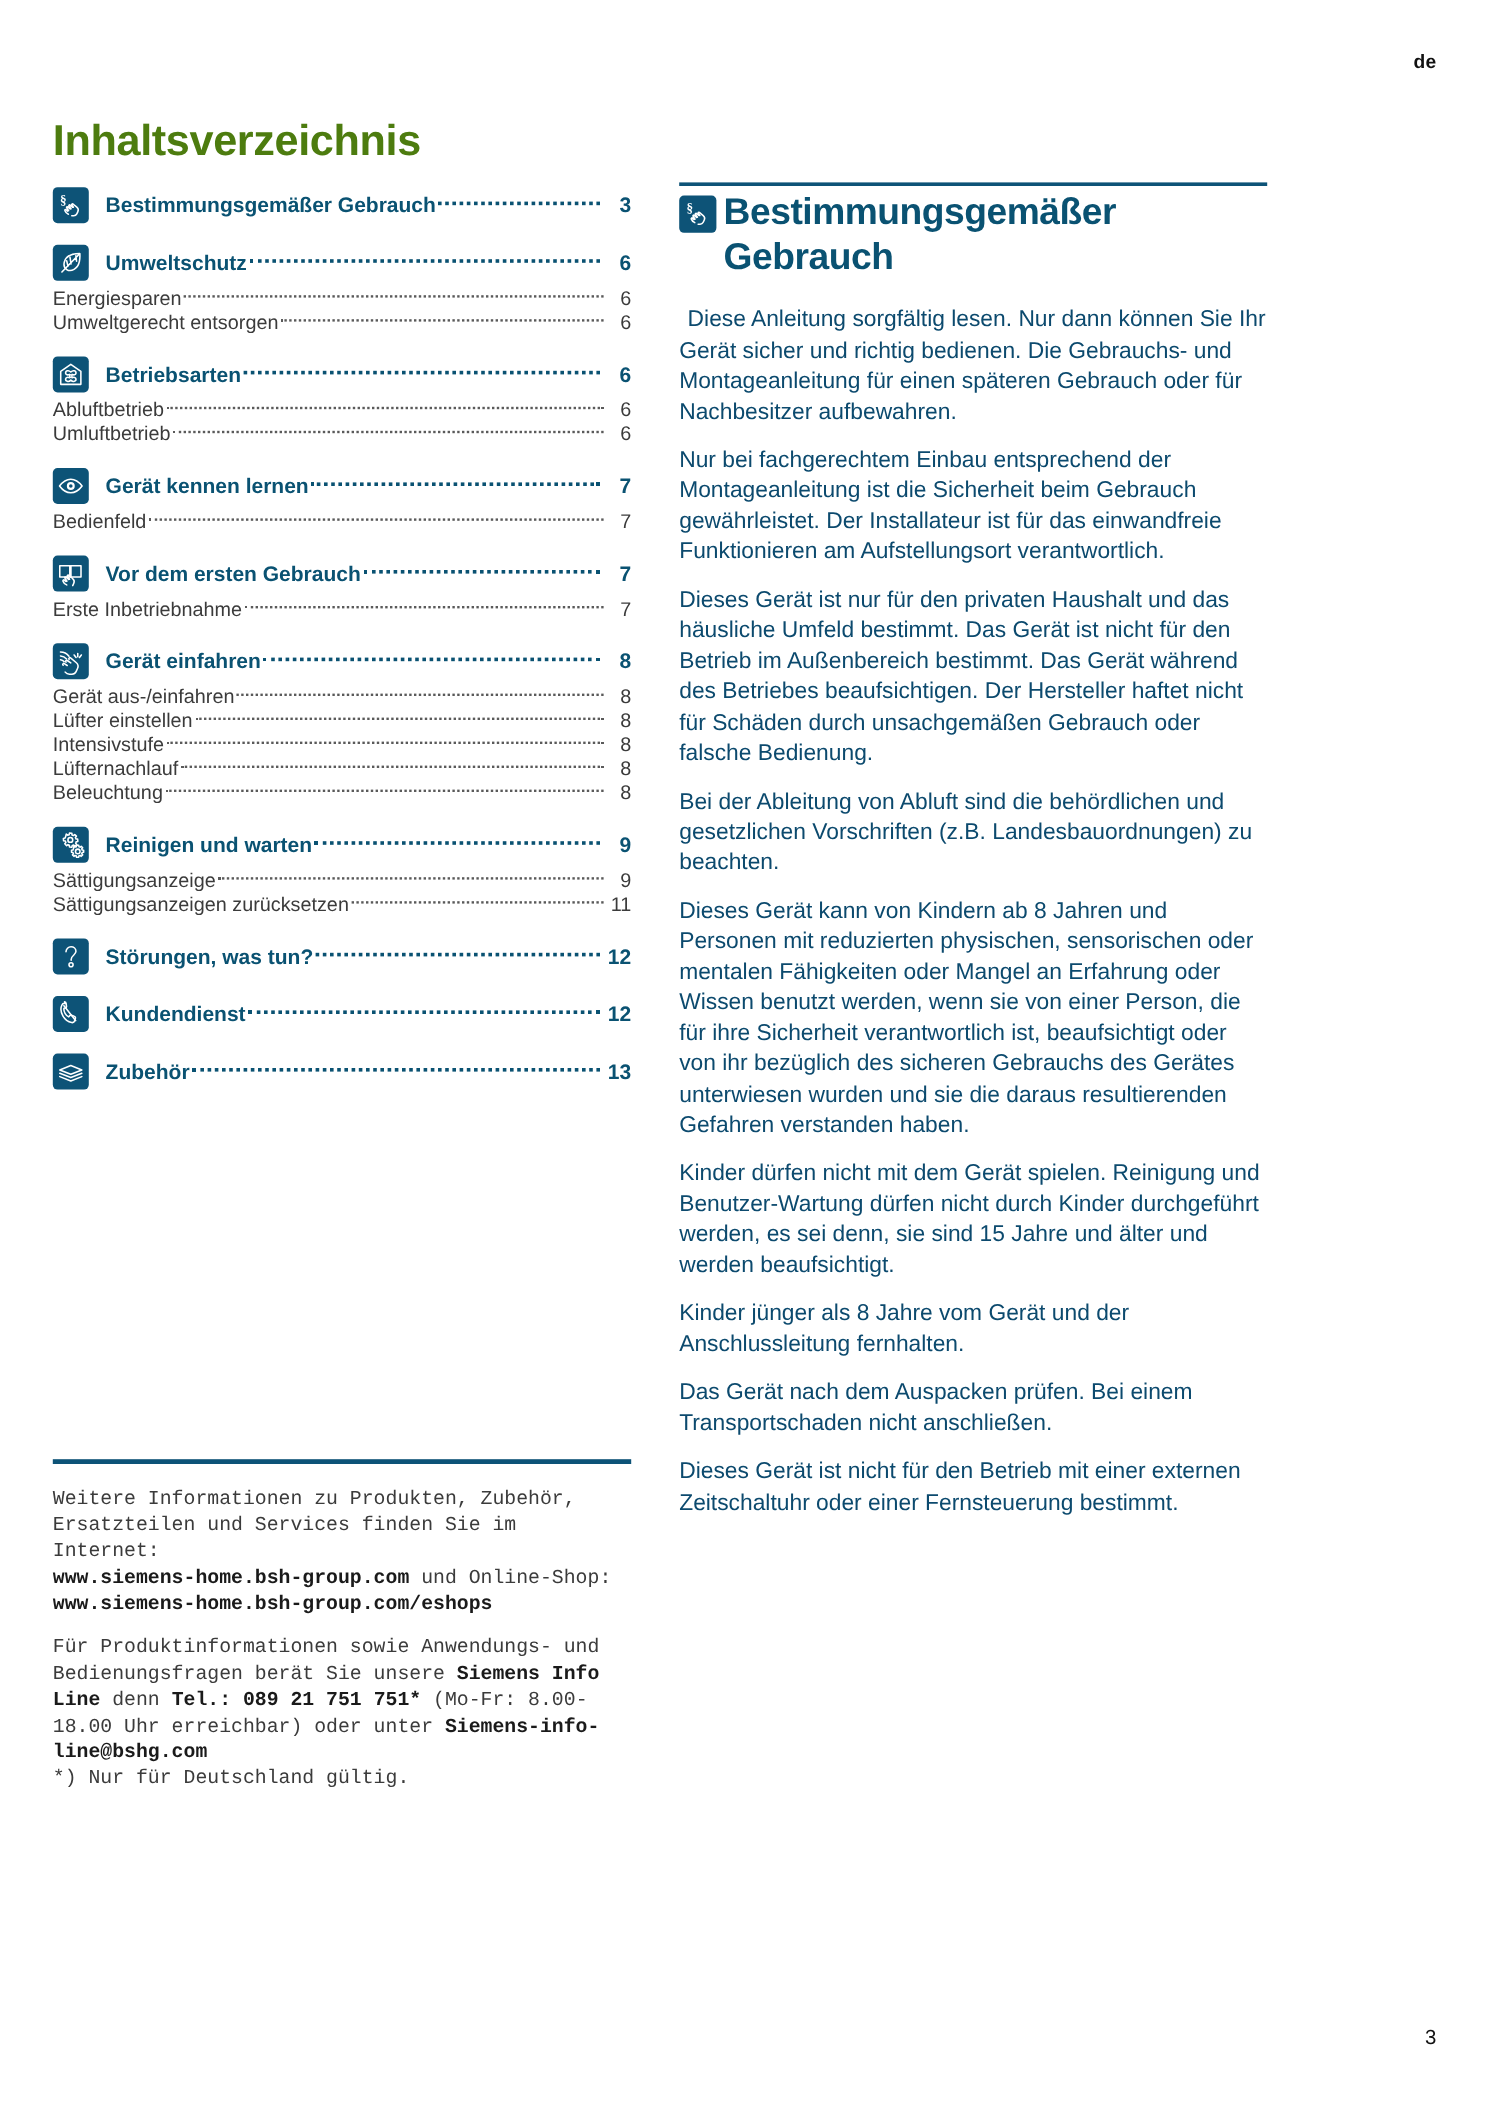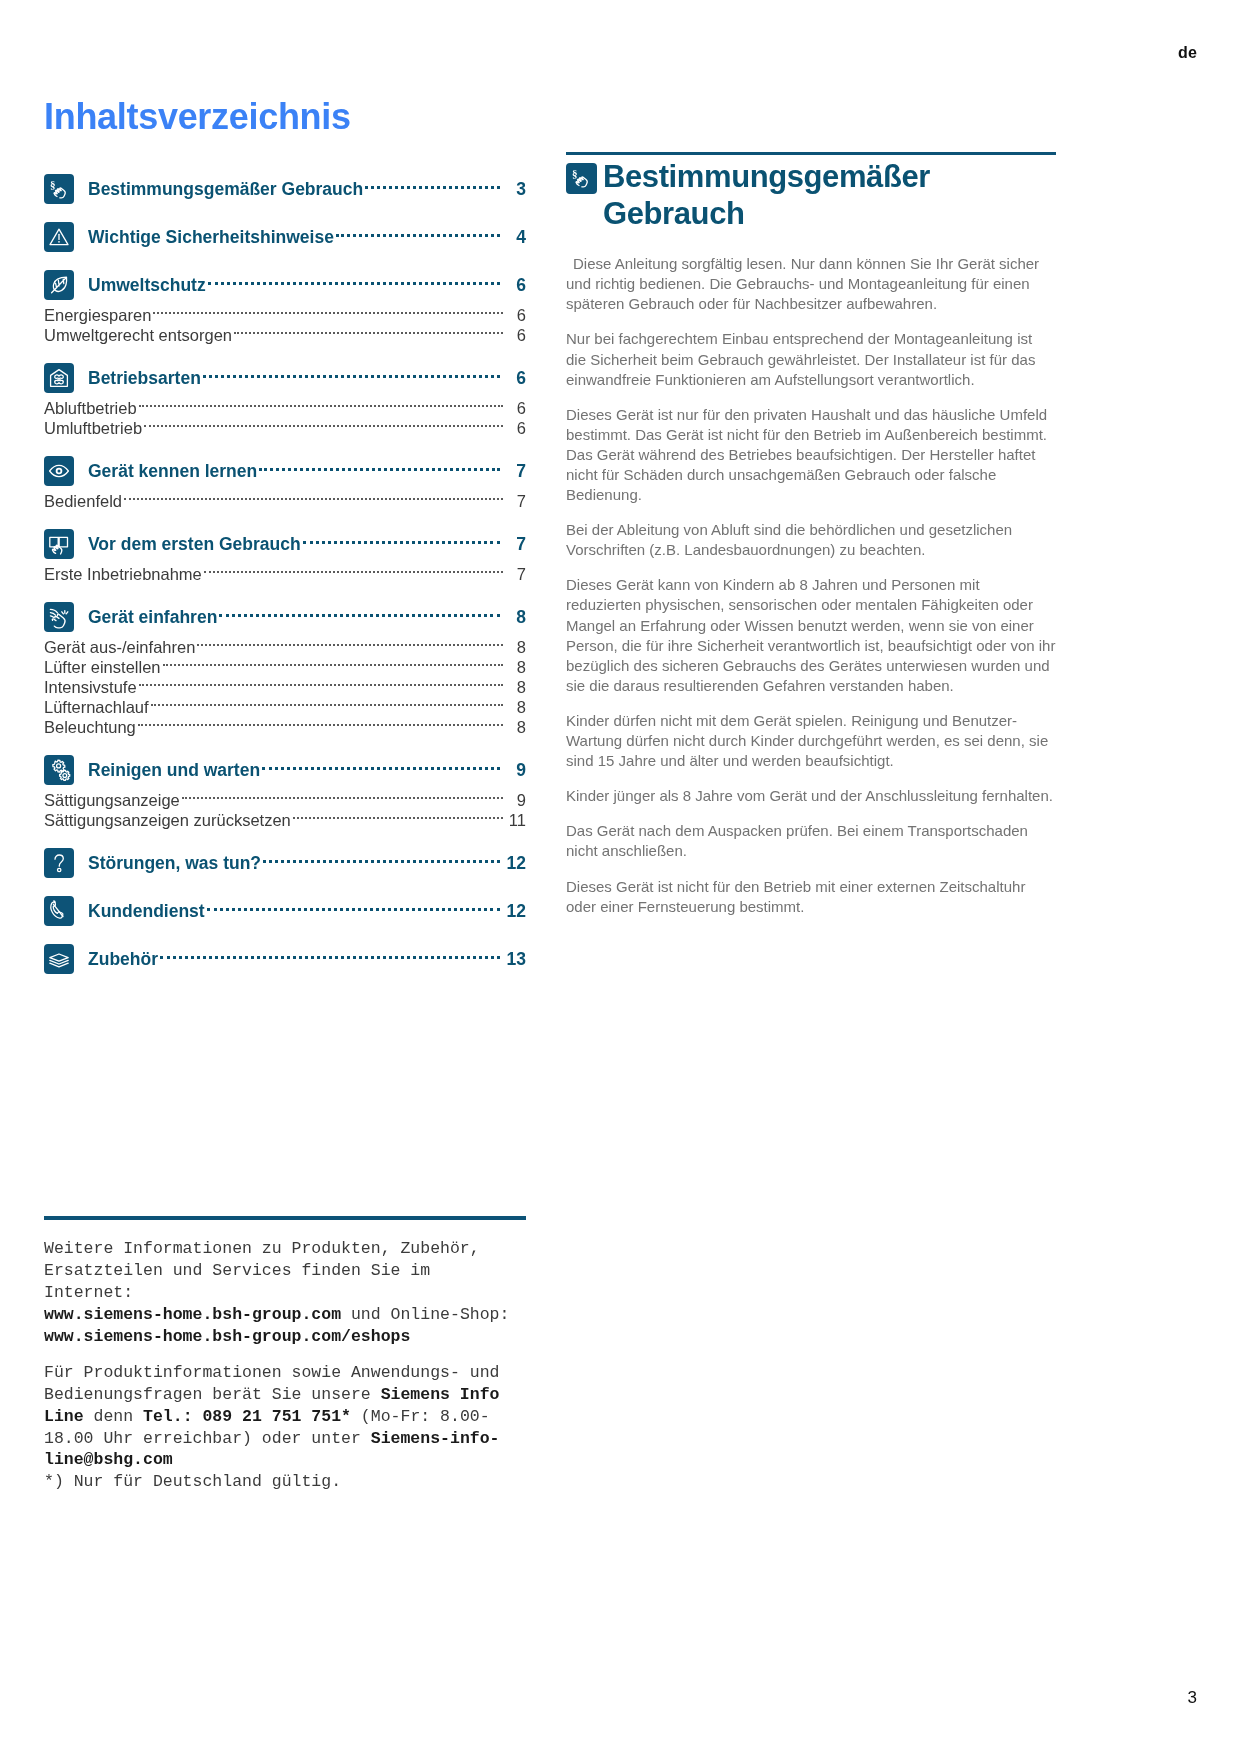--- a/index.html
+++ b/index.html
@@ -52,22 +52,22 @@
     position: absolute;
     left: 566px;
     top: 152px;
     width: 490px;
   }
 
   
   .toc-title {
     font-size: 36px;
     font-weight: bold;
-    color: #3b82f6;
-    margin: 0 0 36px 0;
+    color: #4d7c0f;
+    margin: 0 0 18px 0;
     letter-spacing: -0.3px;
   }
 
   
   .toc-chapter {
     display: flex;
     align-items: center;
     margin-top: 18px;
     margin-bottom: 6px;
   }
@@ -173,23 +173,23 @@
     margin-top: 4px;
   }
   .sec-head-title {
     font-size: 31px;
     font-weight: bold;
     color: #0a5272;
     line-height: 1.18;
     letter-spacing: -0.4px;
   }
   .body-p {
-    font-size: 15px;
+    font-size: 19px;
     line-height: 1.34;
-    color: #737373;
+    color: #0c4a6e;
     margin: 0 0 15px 0;
   }
   .body-p.first { text-indent: 7px; }
 </style>
 </head>
 <body>
 
 <div class="page">
 
   <div class="lang-tag">de</div>
@@ -200,32 +200,20 @@
         <div class="toc-chapter">
           <span class="toc-icon">
             <svg viewBox="0 0 24 24">
               <text x="3" y="11" font-family="Liberation Serif, serif" font-size="11" font-weight="bold" fill="#fff">§</text>
               <path fill="none" stroke="#ffffff" stroke-width="1.3" stroke-linecap="round" stroke-linejoin="round" d="M10 19.5c-1.3-.6-2.4-1.6-2.9-2.9-.3-.8.5-1.3 1-.8l1.2 1.1M10.2 16.6l-1.6-2.4c-.4-.6.3-1.2.9-.8l2 1.8M12.2 15l-1.7-2.3c-.4-.6.3-1.2.9-.8l2 1.7M14.2 13.6l-1.3-1.8c-.4-.6.3-1.2.9-.8l3.2 2.6c1.1.9 1.5 2.4.9 3.7l-.9 1.9c-.5 1-1.5 1.6-2.6 1.6h-1.6"></path>
             </svg>
           </span>
           <span class="toc-chapter-label">Bestimmungsgemäßer Gebrauch</span>
           <span class="toc-leader"></span>
           <span class="toc-page">3</span>
-        </div>
-        <div class="toc-chapter">
-          <span class="toc-icon">
-            <svg viewBox="0 0 24 24">
-              <path fill="none" stroke="#ffffff" stroke-width="1.3" stroke-linecap="round" stroke-linejoin="round" d="M12 4.2 21 19.6H3z"></path>
-              <path fill="none" stroke="#ffffff" stroke-width="1.3" stroke-linecap="round" stroke-linejoin="round" d="M12 9.3v5.1"></path>
-              <circle cx="12" cy="16.8" r=".85" fill="#fff" stroke="none"></circle>
-            </svg>
-          </span>
-          <span class="toc-chapter-label">Wichtige Sicherheitshinweise</span>
-          <span class="toc-leader"></span>
-          <span class="toc-page">4</span>
         </div>
         <div class="toc-chapter">
           <span class="toc-icon">
             <svg viewBox="0 0 24 24">
               <path fill="none" stroke="#ffffff" stroke-width="1.3" stroke-linecap="round" stroke-linejoin="round" d="M19.5 4.2c-6 0-11.5 1.6-12.9 7.1-.7 2.7.4 5.2 2 6.3 3.6 2.4 9.2-.7 10.5-6.5.5-2.4.6-4.8.4-6.9z"></path>
               <path fill="none" stroke="#ffffff" stroke-width="1.3" stroke-linecap="round" stroke-linejoin="round" d="M18.8 5 4.6 19.7M11.3 7.2l.9 5.7M16.2 6.1l.6 4.6M8.6 10.4l1 4.4"></path>
             </svg>
           </span>
           <span class="toc-chapter-label">Umweltschutz</span>
           <span class="toc-leader"></span>

